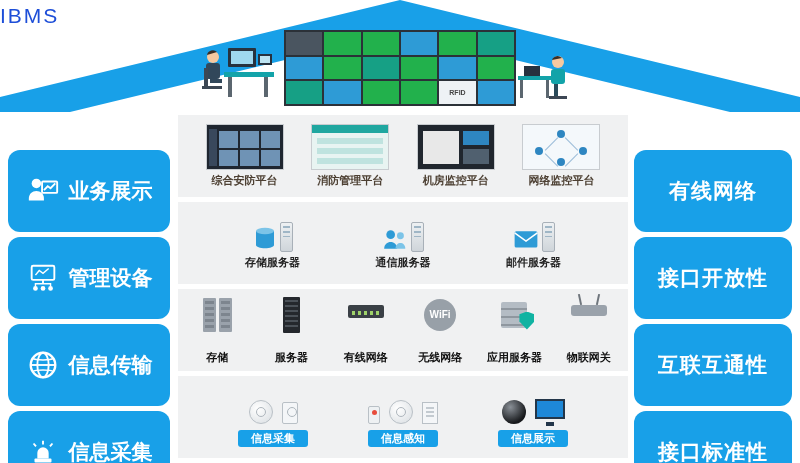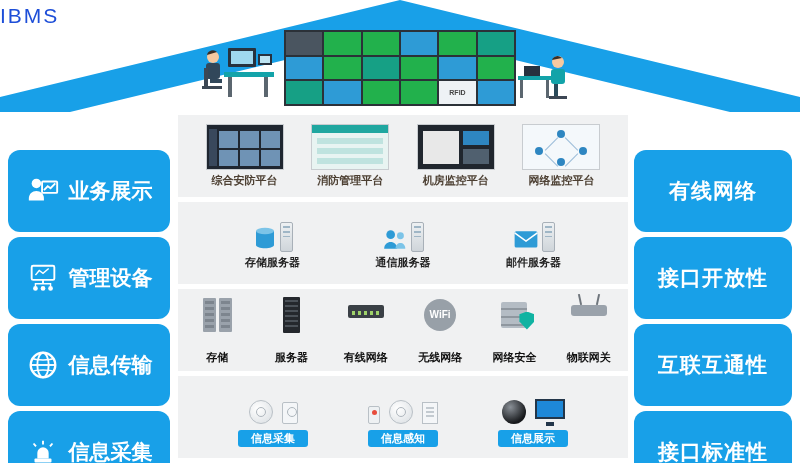--- a/index.html
+++ b/index.html
@@ -348,21 +348,21 @@
           <div class="wifi">WiFi</div>
         </div>
         <div class="ncap">无线网络</div>
       </div>
       <div class="nitem">
         <div class="nico">
           <div class="secstack">
             <div class="shield"></div>
           </div>
         </div>
-        <div class="ncap">网络安全</div>
+        <div class="ncap">应用服务器</div>
       </div>
       <div class="nitem">
         <div class="nico">
           <div class="router">
             <div class="antenna a1"></div>
               <div class="antenna a2"></div>
           </div>
         </div>
         <div class="ncap">物联网关</div>
       </div>

